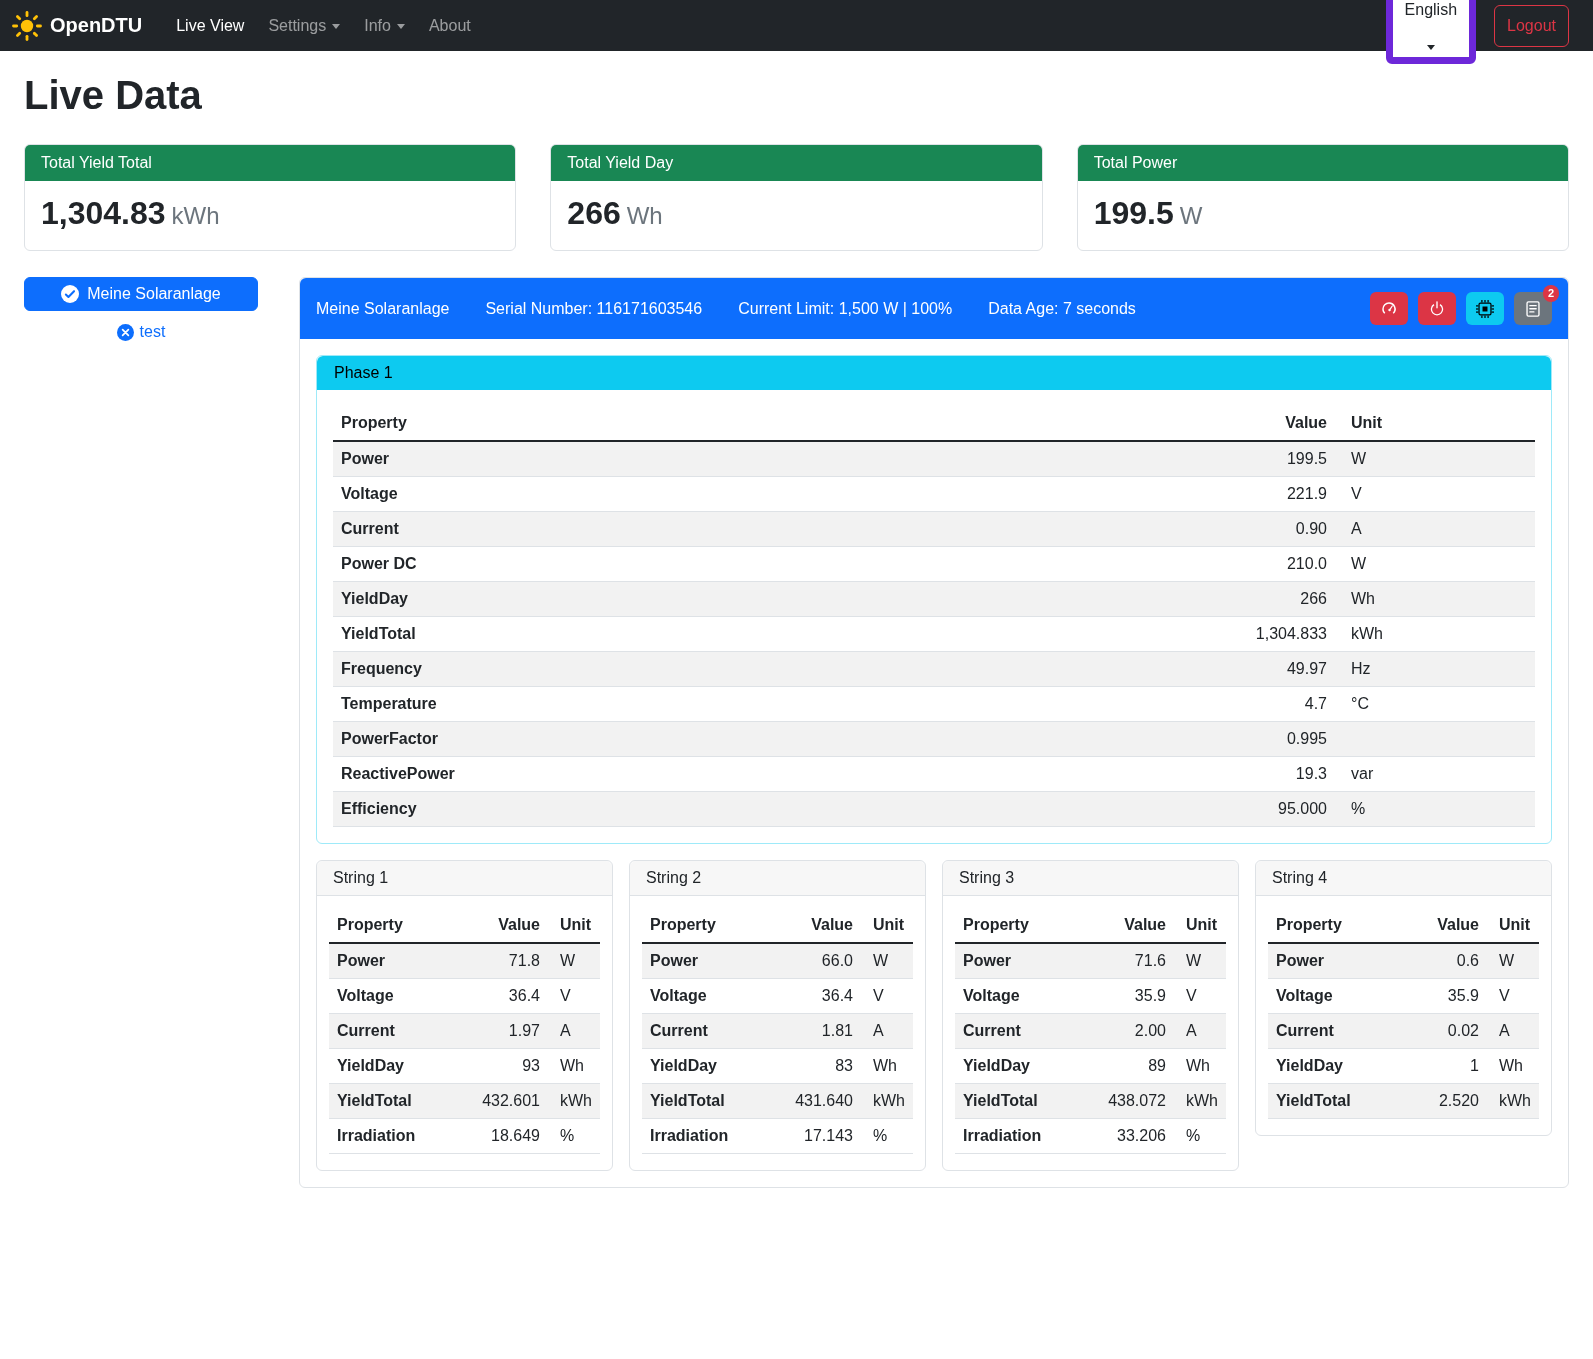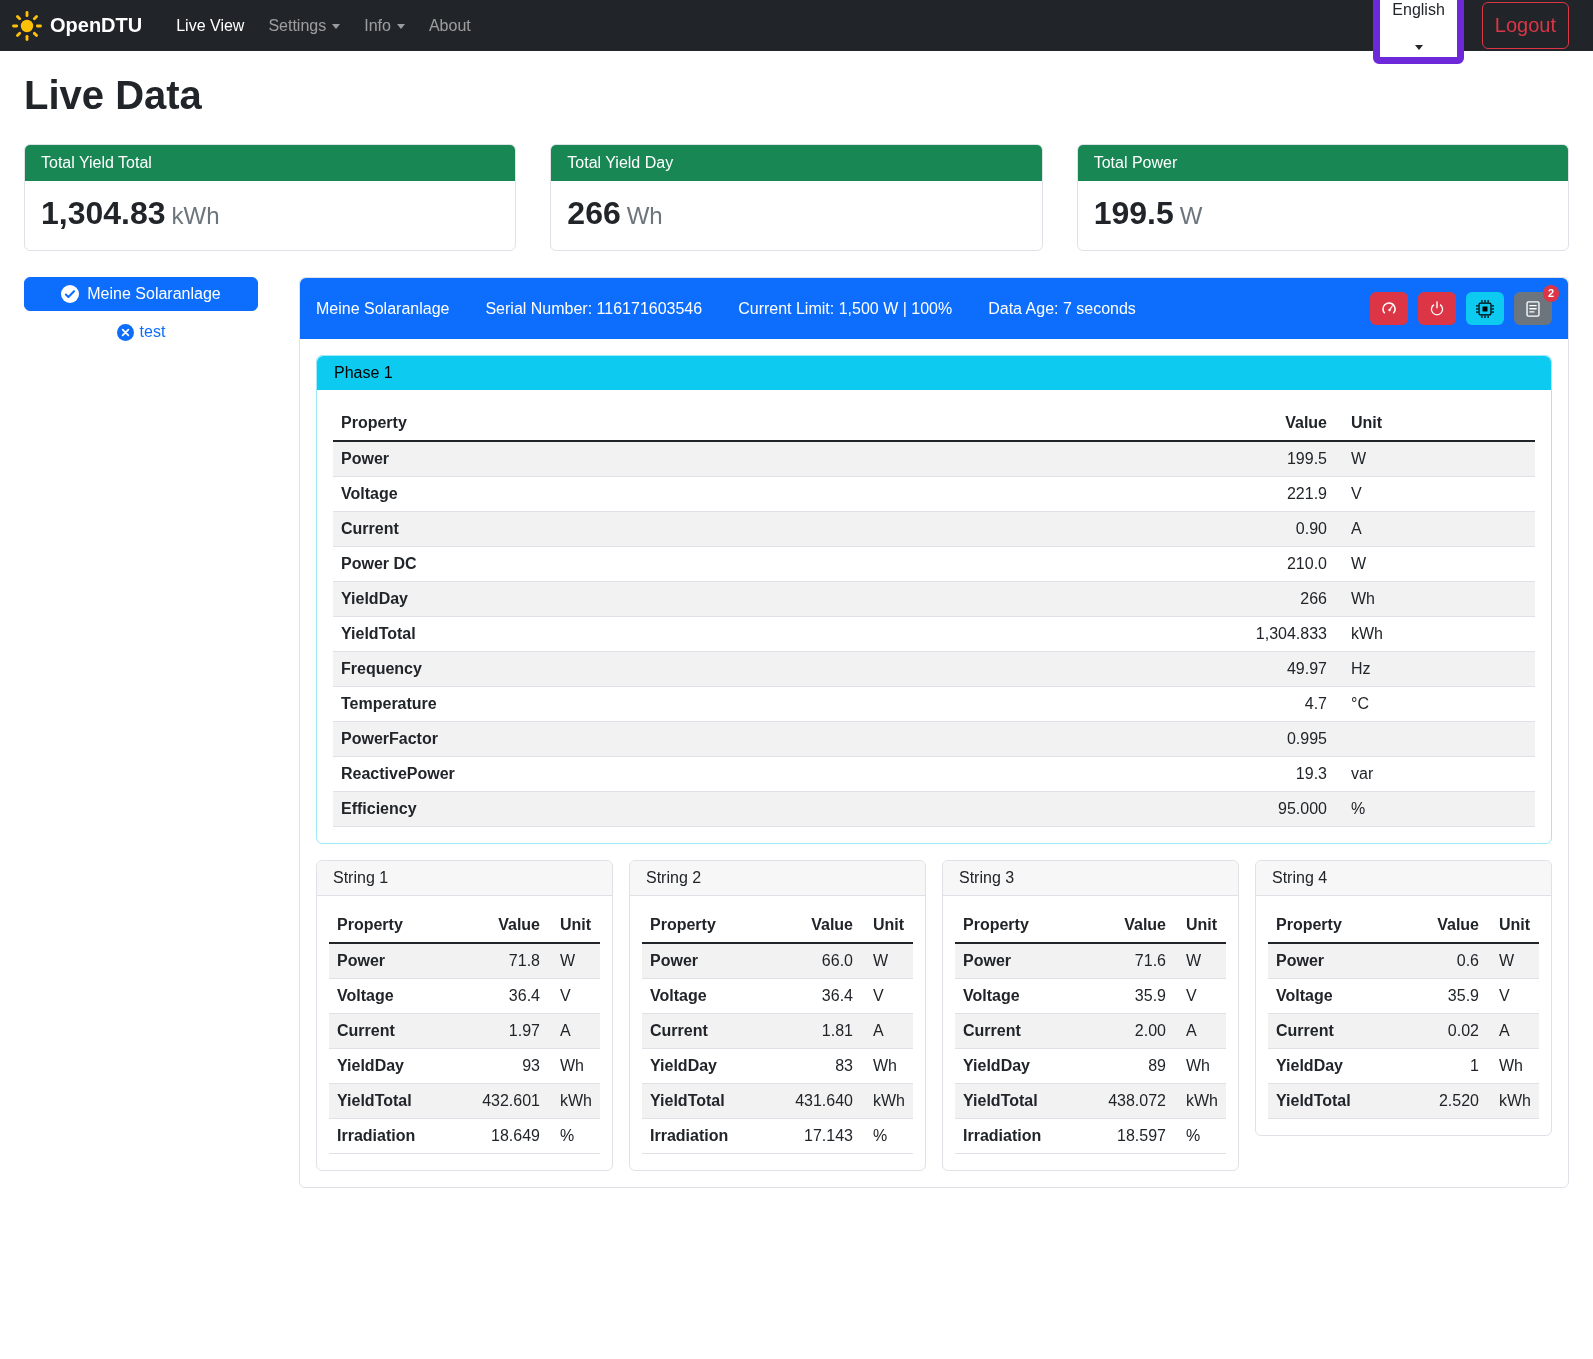--- a/index.html
+++ b/index.html
@@ -39,21 +39,21 @@
     border-top: 5px solid currentColor; margin-top: 2px;
   }
   .nav-right { margin-left: auto; display: flex; align-items: center; gap: 18px; }
   .lang-select {
     background: #fff; color: #212529; border: 7px solid #6d28d9;
     border-radius: 6px; padding: 7px 12px; display: inline-flex;
     align-items: center; gap: 24px; cursor: pointer; flex-direction: column;
   }
   .logout-btn {
     background: transparent; color: #dc3545; border: 1px solid #dc3545;
-    border-radius: 6px; padding: 11px 12px; font-size: 20px; cursor: pointer;
+    border-radius: 6px; padding: 11px 12px; font-size: 16px; cursor: pointer;
     font-family: inherit;
   }
 
   
   .page { padding: 4px 24px 24px; }
   h1.page-title { font-size: 40px; font-weight: 600; margin: 18px 0 26px; }
 
   .card { background: #fff; border: 1px solid #dee2e6; border-radius: 6px; overflow: hidden; }
 
   
@@ -512,21 +512,21 @@
                     </tr>
 
                     <tr>
                       <th>YieldTotal</th>
                       <td class="col-val">438.072</td>
                       <td class="col-unit">kWh</td>
                     </tr>
 
                     <tr>
                       <th>Irradiation</th>
-                      <td class="col-val">18.597</td>
+                      <td class="col-val">33.206</td>
                       <td class="col-unit">%</td>
                     </tr>
                   </tbody>
               </table>
             </div>
           </div>
 
           <div class="string-card">
             <div class="string-header">String 4</div>
             <div class="string-body">

